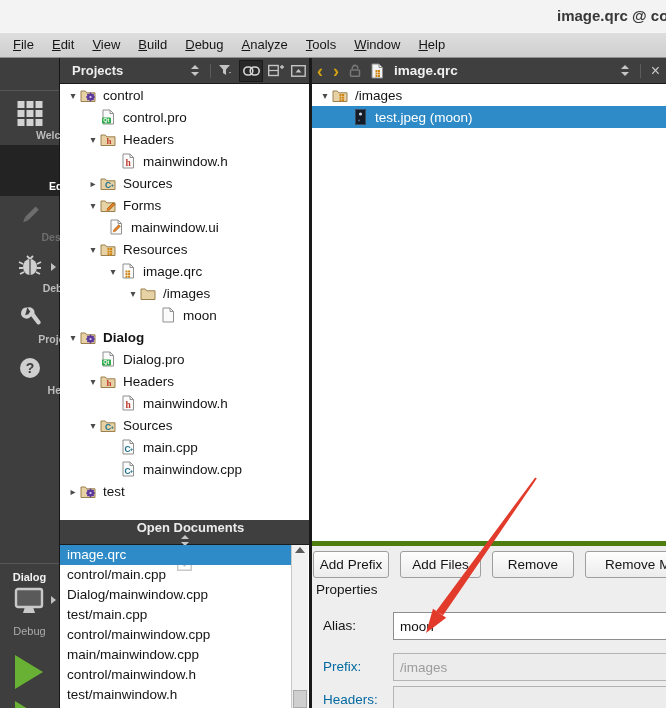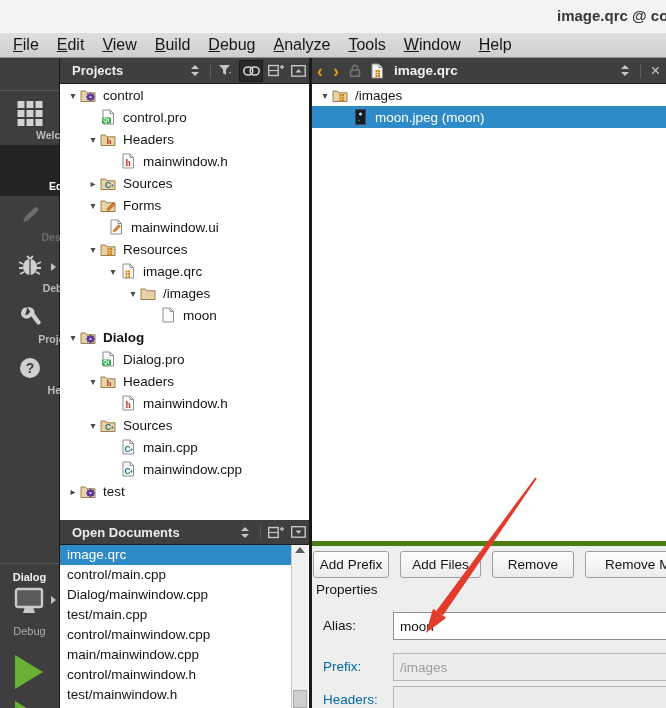--- a/index.html
+++ b/index.html
@@ -8,21 +8,21 @@
   #stage { position:relative; width:666px; height:708px; overflow:hidden; }
 
   
   #titlebar { position:absolute; left:0; top:0; width:666px; height:32px; background:#f3f3f3; }
   #window-title { position:absolute; left:557px; top:7px; font-size:15px; font-weight:bold; color:#383838; white-space:nowrap; }
 
   
   #menubar { position:absolute; left:0; top:32px; width:666px; height:26px;
     background:linear-gradient(#dedede,#cfcfcf); border-top:1px solid #f5f5f5; border-bottom:1px solid #8f8f8f;
     display:flex; align-items:center; padding-left:4px; }
-  .menu-item { display:inline-block; padding:8px 9px; font-size:16px; color:#161616; line-height:24px; }
+  .menu-item { display:inline-block; padding:8px 9px; font-size:13px; color:#161616; line-height:24px; }
   .menu-item::first-letter { text-decoration:underline; }
 
   
   #sidebar { position:absolute; left:0; top:58px; width:60px; height:650px; background:#3e3e3e; border-right:1px solid #161616; }
   .mode { position:absolute; left:0; width:59px; height:51px; text-align:center; }
   .mode.active { background:#232323; }
   .mode-label { position:absolute; bottom:4px; width:100%; font-size:10.5px; font-weight:bold; color:#bcbcbc; }
   .mode.active .mode-label { color:#fff; }
   .mode.disabled .mode-label { color:#6d6d6d; }
   .mode-ico { position:absolute; top:7px; left:50%; transform:translateX(-50%); }
@@ -60,21 +60,21 @@
 
   .trow { position:relative; height:22px; display:flex; align-items:center; font-size:13.5px; color:#141414; white-space:nowrap; }
   .trow.sel { background:#2e8bc7; color:#fff; }
   .tarrow { width:14px; font-size:10px; color:#4a4a4a; text-align:center; flex:0 0 14px; }
   .trow.sel .tarrow { color:#fff; }
   .ticon { width:16px; height:16px; flex:0 0 16px; margin-right:7px; }
   .tlabel.bold { font-weight:bold; }
 
   
   #opendocs-panel { position:absolute; left:60px; top:520px; width:249px; height:188px; background:#fff; }
-  #opendocs-head { left:0; top:0; width:249px; height:25px; }
+  #opendocs-head { left:0; top:0; width:249px; height:25px;flex-direction:column; }
   #opendocs-list { position:absolute; left:0; top:25px; width:232px; height:163px; overflow:hidden; }
   .odrow { height:20px; line-height:20px; font-size:13.5px; color:#141414; padding-left:7px; white-space:nowrap; }
   .odrow.sel { background:#2e8bc7; color:#fff; }
   #od-scroll { position:absolute; left:231px; top:25px; width:17px; height:163px; background:#f1f1f1; border-left:1px solid #c9c9c9; }
   #od-up { position:absolute; top:2px; left:3px; width:0; height:0;
     border-bottom:6px solid #5a5a5a; border-left:5px solid transparent; border-right:5px solid transparent; }
   #od-thumb { position:absolute; left:1px; top:145px; width:14px; height:18px; background:#cfcfcf; border:1px solid #aaa; }
 
   
   #vsplit { position:absolute; left:309px; top:58px; width:3px; height:650px; background:#191919; }
@@ -541,21 +541,21 @@
             </svg></span>
       <span class="tlabel">/images</span>
         </div>
         <div class="trow sel" style="padding-left:26px">
       <span class="tarrow"></span>
       <span class="ticon"><svg width="16" height="16" viewBox="0 0 16 16">
               <rect x="3.5" y="0.5" width="10" height="15" fill="#141c28" stroke="#3c4a5e"></rect>
               <circle cx="8.5" cy="5" r="1.6" fill="#cfd8e6"></circle>
               <circle cx="7" cy="11.5" r="1" fill="#55647a"></circle>
             </svg></span>
-      <span class="tlabel">moon.jpeg (moon)</span>
+      <span class="tlabel">test.jpeg (moon)</span>
         </div>
       </div>
 
     <div id="editor-bottom">
       <div id="btn-row">
           <div class="qbtn" style="width:76px">Add Prefix</div>
           <div class="qbtn" style="width:81px">Add Files</div>
           <div class="qbtn" style="width:82px">Remove</div>
           <div class="qbtn" style="width:140px">Remove Missing</div>
         </div>

